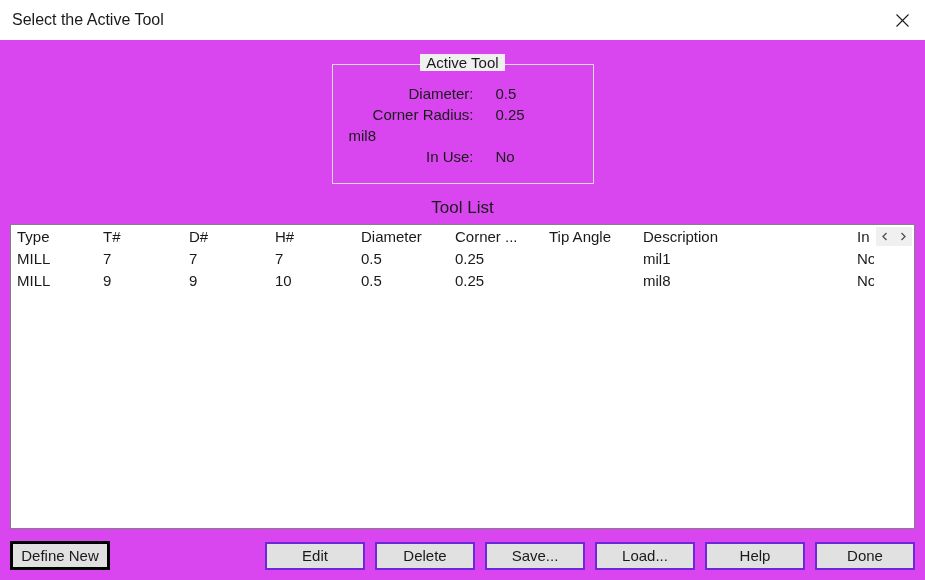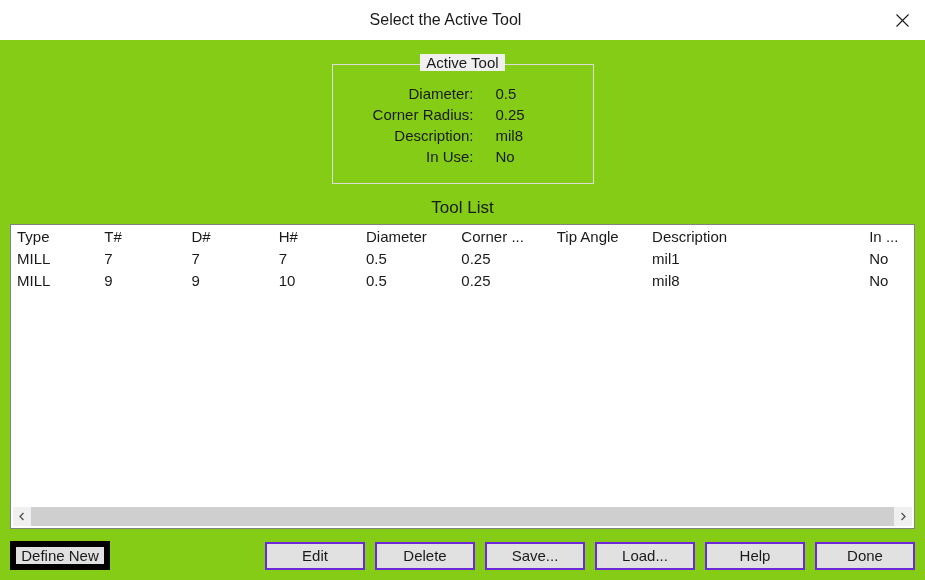--- a/index.html
+++ b/index.html
@@ -19,21 +19,20 @@
     display: flex;
     flex-direction: column;
     box-sizing: border-box;
   }
   .titlebar {
     height: 40px;
     display: flex;
     align-items: center;
     padding: 0 0 0 12px;
     background: #ffffff;
-    text-align: center;
   }
   .titlebar .title {
     flex: 1;
     font-size: 16px;
   }
   .titlebar .close {
     width: 46px;
     height: 40px;
     display: flex;
     align-items: center;
@@ -41,21 +40,21 @@
     cursor: pointer;
   }
   .titlebar .close svg {
     width: 13px;
     height: 13px;
     stroke: #1a1a1a;
     stroke-width: 1.1;
   }
   .client {
     flex: 1;
-    background: #84cc16;
+    background: #d946ef;
     padding: 10px 10px 10px 10px;
     display: flex;
     flex-direction: column;
     box-sizing: border-box;
   }
 
   
   .group {
     position: relative;
     border: 1px solid #dcdcdc;
@@ -97,21 +96,20 @@
     margin: 14px 0 6px 0;
     font-size: 17px;
   }
 
   
   .listbox {
     flex: 1;
     border: 1px solid #828282;
     background: #ffffff;
     display: flex;
-    flex-direction: column;
     overflow: hidden;
   }
   .grid {
     flex: 1;
     overflow: hidden;
   }
   table {
     border-collapse: collapse;
     width: 100%;
     table-layout: fixed;
@@ -171,21 +169,21 @@
     background: #e1e1e1;
     border: 2px solid #6d28d9;
     font-family: inherit;
     font-size: 15px;
     color: #1a1a1a;
     cursor: pointer;
     padding: 0;
   }
   button.wbtn.primary {
     background: #e1e1e1;
-    border: 6px solid #000000;
+    border: 3px solid #000000;
     height: 29px;
   }
 </style>
 </head>
 <body>
 
 <div class="window">
 
   <div class="titlebar">
     <div class="title">Select the Active Tool</div>
@@ -205,21 +203,20 @@
       </div>
       <div class="kv-row">
         <span class="k">Diameter:</span>
         <span class="v">0.5</span>
       </div>
       <div class="kv-row">
         <span class="k">Corner Radius:</span>
         <span class="v">0.25</span>
       </div>
       <div class="kv-row">
-        <span class="k">Description:</span>
         <span class="v">mil8</span>
       </div>
       <div class="kv-row">
         <span class="k">In Use:</span>
         <span class="v">No</span>
       </div>
     </div>
 
     <div class="list-heading">Tool List</div>
 

